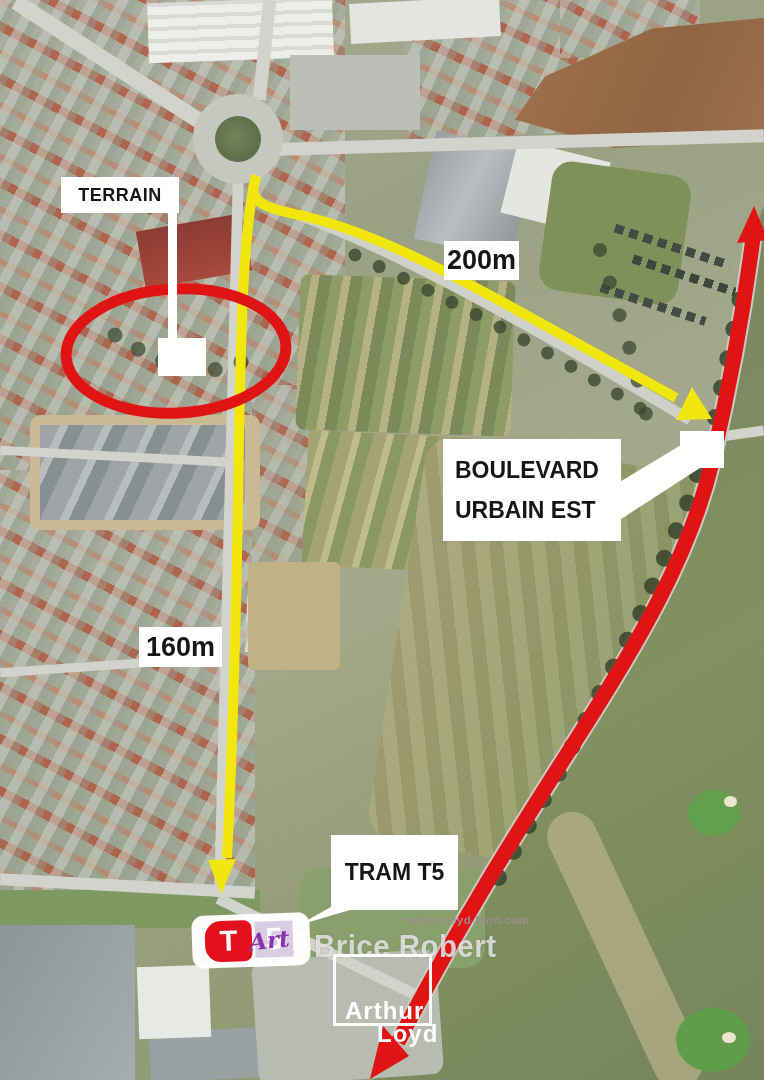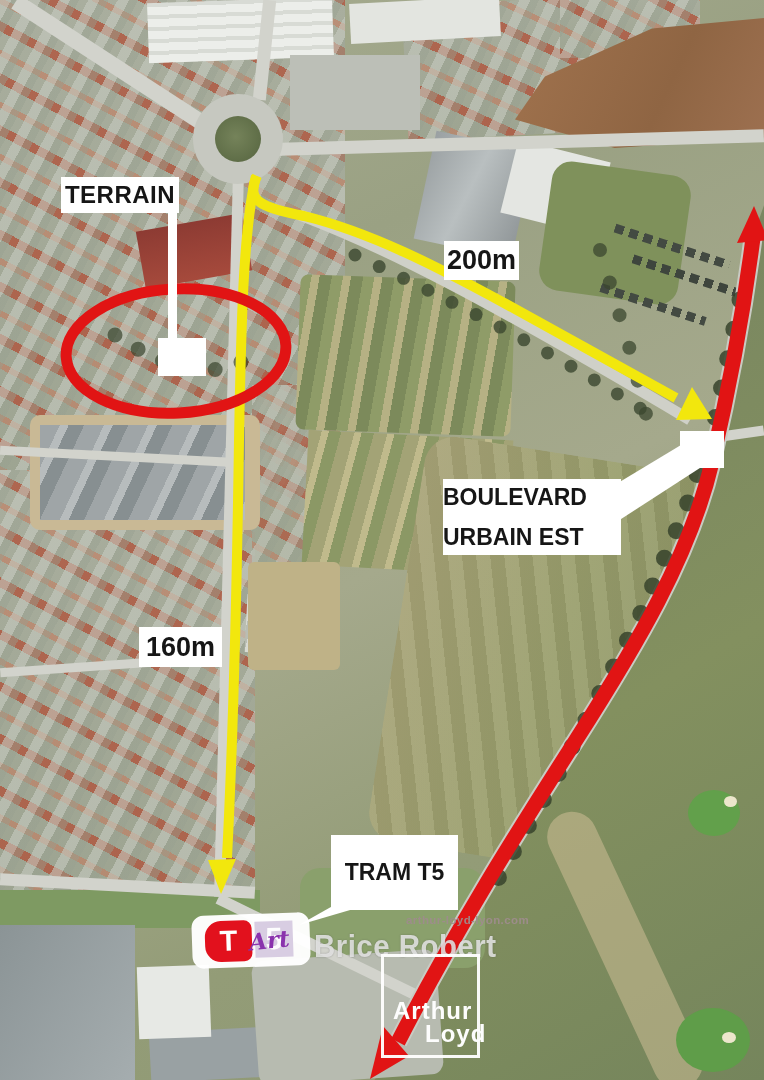--- a/index.html
+++ b/index.html
@@ -13,43 +13,43 @@
   .res{background:
     repeating-linear-gradient(118deg, rgba(198,202,192,.6) 0 10px, rgba(152,160,144,.45) 10px 18px, rgba(0,0,0,0) 18px 26px),
     repeating-linear-gradient(28deg, rgba(176,82,58,.78) 0 9px, rgba(0,0,0,0) 9px 24px, rgba(199,118,88,.55) 24px 30px, rgba(0,0,0,0) 30px 46px),
     linear-gradient(#a9ae9e,#9da491);}
   .road{background:#d2d3cc;}
 
   
   .lbl{background:#fff;color:#161616;font-weight:bold;text-align:center;
        display:flex;align-items:center;justify-content:center;z-index:30;}
   .lbl.multi{flex-direction:column;align-items:flex-start;justify-content:center;}
-  .terrain{left:61px;top:177px;width:118px;height:36px;font-size:24px;letter-spacing:.5px;}
+  .terrain{left:61px;top:177px;width:118px;height:36px;font-size:18px;letter-spacing:.5px;}
   .d500{left:444px;top:241px;width:75px;height:39px;font-size:27px;}
   .d350{left:139px;top:627px;width:83px;height:40px;font-size:27px;}
-  .boulevard{left:443px;top:479px;width:178px;height:76px;font-size:23px;line-height:40px;padding-left:0;}
+  .boulevard{left:443px;top:439px;width:178px;height:102px;font-size:23px;line-height:40px;padding-left:12px;}
   .arret{left:331px;top:835px;width:127px;height:75px;font-size:23px;line-height:35px;align-items:center;}
 
   
   .tram-badge{left:192px;top:914px;width:118px;height:53px;background:rgba(255,255,255,.97);
       border-radius:12px;transform:rotate(-2deg);z-index:31;}
   .tram-t{left:13px;top:6px;width:47px;height:41px;border-radius:16px 8px 8px 16px;
       display:flex;align-items:center;justify-content:center;color:#fff;font-weight:bold;font-size:29px;}
   .tram-5{left:63px;top:8px;width:38px;height:36px;display:flex;align-items:center;justify-content:center;
       color:rgba(255,255,255,.95);font-weight:bold;font-size:31px;}
   .tram-script{left:57px;top:13px;font-family:"DejaVu Serif",serif;font-style:italic;
       font-size:23px;font-weight:bold;transform:rotate(-4deg);z-index:2;}
 
   
   .wm-site{left:406px;top:914px;font-size:11.5px;font-weight:bold;letter-spacing:.4px;
       color:rgba(158,140,140,.95);z-index:40;}
   .wm-agent{left:314px;top:929px;font-size:31px;font-weight:bold;letter-spacing:.5px;
       color:rgba(232,232,232,.85);transform:scaleX(.95);transform-origin:left;
       text-shadow:0 0 2px rgba(70,70,70,.4);z-index:40;}
-  .logo{left:333px;top:954px;width:99px;height:104px;border:3px solid rgba(255,255,255,.95);z-index:40;margin-left:48px;}
+  .logo{left:333px;top:954px;width:99px;height:72px;border:3px solid rgba(255,255,255,.95);z-index:40;}
   .logo span{color:#fdfdfd;font-weight:bold;font-size:24px;letter-spacing:1px;}
   .logo .l1{left:9px;top:40px;}
   .logo .l2{left:41px;top:63px;}
 
   svg.annot{left:0;top:0;z-index:20;}
 </style>
 </head>
 <body>
 
 <div id="stage">

